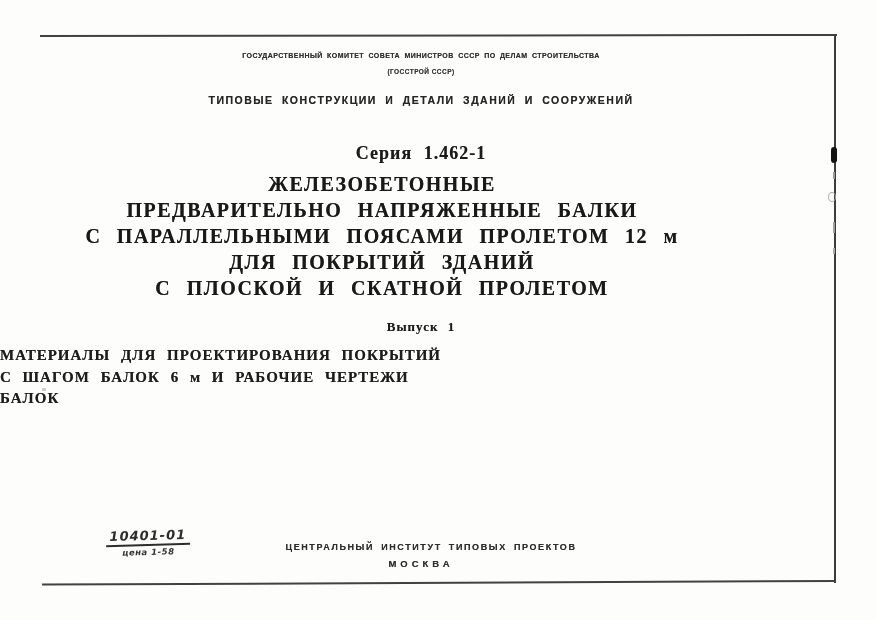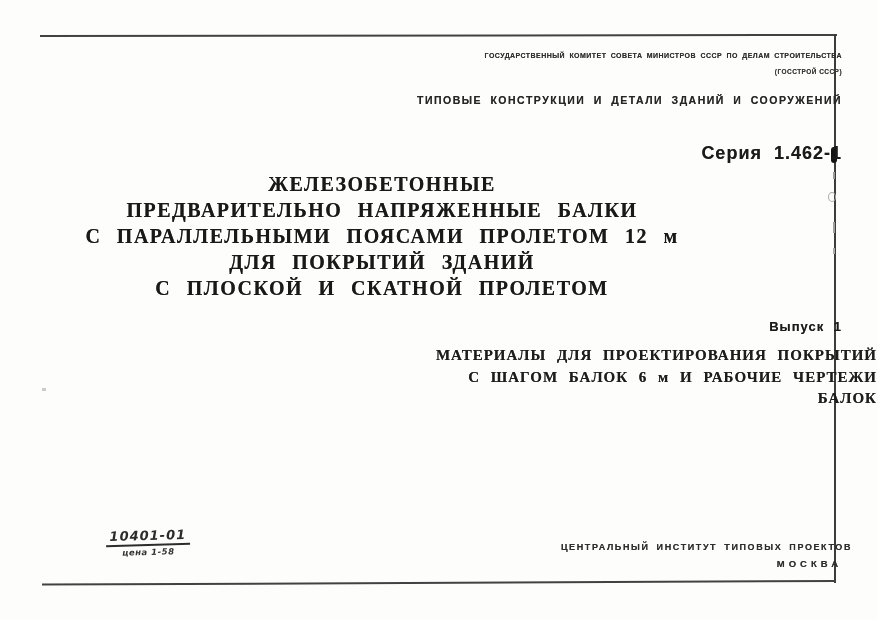--- a/index.html
+++ b/index.html
@@ -13,21 +13,21 @@
     width: 877px;
     height: 620px;
     background: #fdfdfb;
     overflow: hidden;
     color: #1f1f1f;
   }
   .txt {
     position: absolute;
     left: 0;
     width: 842px;
-    text-align: right;
+    text-align: center;
     color: #242424;
     text-shadow: 0 0 0.5px rgba(40,40,40,0.65);
     white-space: nowrap;
   }
   
   .frame-top {
     position: absolute; left: 40px; top: 34px; width: 797px; height: 2px;
     background: #424242; transform: rotate(-0.08deg); transform-origin: right center;
   }
   .frame-right {
@@ -55,37 +55,37 @@
   }
   .committee-sub {
     top: 68px; font-size: 6.5px; font-weight: 700;
     letter-spacing: 0.45px; color: #3a3a3a;
   }
   .series-type {
     top: 94px; font-size: 10.5px; font-weight: 700;
     letter-spacing: 1.5px; word-spacing: 4px; color: #262626;
   }
   
-  .serifline { font-family: Liberation Sans, sans-serif; font-weight: 700; color: #1b1b1b; }
+  .serifline { font-family: Liberation Serif, serif; font-weight: 700; color: #1b1b1b; }
   .series-label {
     top: 143px; font-size: 18px; letter-spacing: 1px; word-spacing: 6px;
   }
   .title-block {
     position: absolute; left: 0; top: 171px; width: 764px;
     text-align: center; line-height: 26px; font-size: 20px;
     letter-spacing: 1.5px; word-spacing: 9px;
     font-family: "Liberation Serif", "DejaVu Serif", serif; font-weight: 700;
     color: #191919; text-shadow: 0 0 0.6px rgba(25,25,25,0.7);
   }
   .issue {
     top: 319px; font-size: 13px; letter-spacing: 1px; word-spacing: 5px;
   }
   .subtitle-block {
     position: absolute; left: 0; top: 345px; width: 877px;
-    text-align: right; line-height: 21.5px; font-size: 15px;
+    text-align: left; line-height: 21.5px; font-size: 15px;
     letter-spacing: 1px; word-spacing: 6px;
     font-family: "Liberation Serif", "DejaVu Serif", serif; font-weight: 700;
     color: #1d1d1d; text-shadow: 0 0 0.5px rgba(30,30,30,0.7);
   }
   
   .stamp {
     position: absolute; left: 103px; top: 526px; width: 90px;
     text-align: center; transform: rotate(-1.6deg); color: #2c2c2c;
   }
   .stamp-code {

